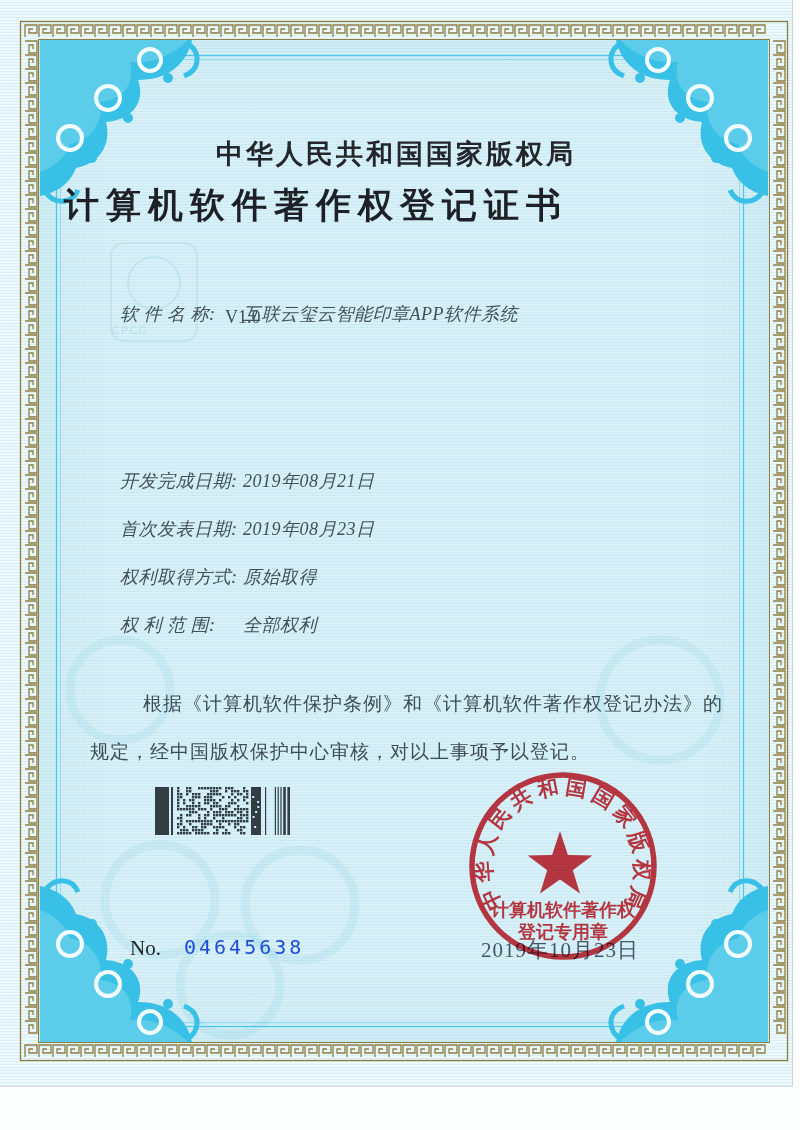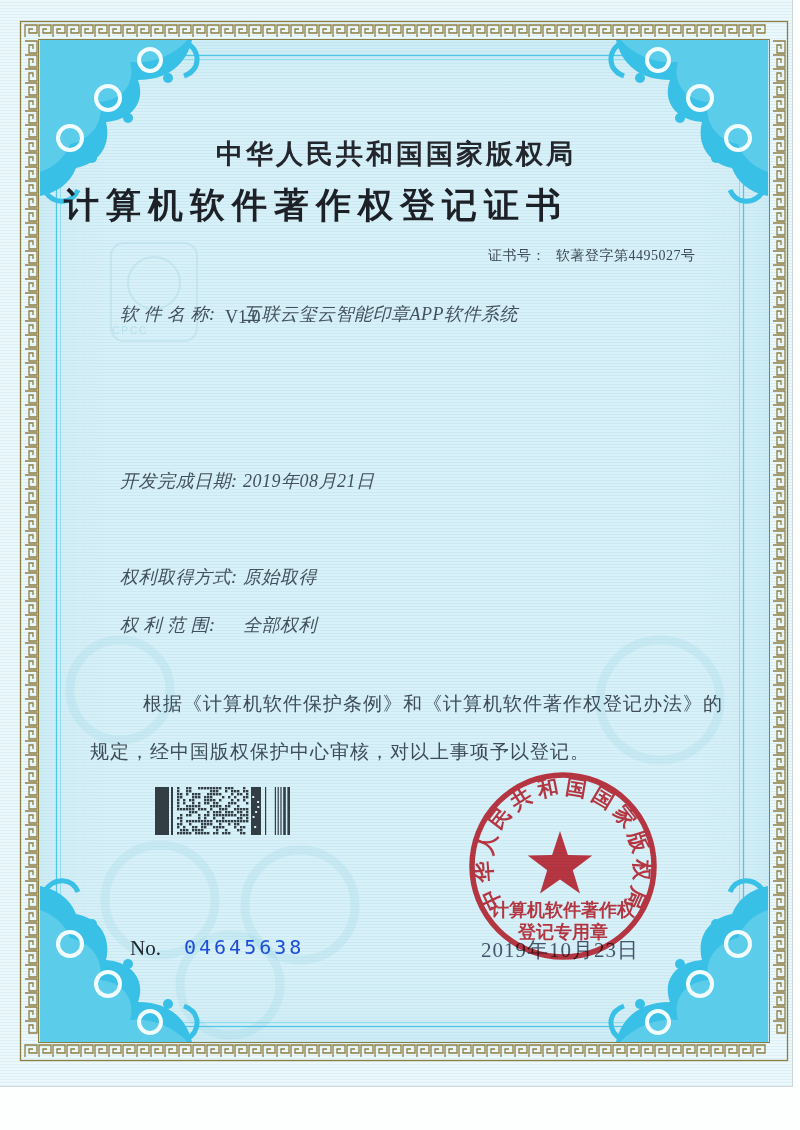--- a/index.html
+++ b/index.html
@@ -344,34 +344,34 @@
       </g>
   </svg>
 
   <div class="cpcc">
     <div class="c-circle"></div>
     <div class="c-label">CPCC</div>
   </div>
 
   <div class="txt authority">中华人民共和国国家版权局</div>
   <div class="txt main-title">计算机软件著作权登记证书</div>
-  <div class="txt certno">
-    <span>证书号：</span><span class="num">软著登字第4495027号</span>
-  </div>
 
   <div class="field" style="top:281px">
     <span class="lab">软 件 名 称:</span><span class="val">互联云玺云智能印章APP软件系统</span>
   </div>
   <div class="val2" style="top:307px">V1.0</div>
 
 
   <div class="field" style="top:448px">
     <span class="lab">开发完成日期:</span><span class="val">2019年08月21日</span>
   </div>
 
+  <div class="field" style="top:496px">
+    <span class="lab">首次发表日期:</span><span class="val">2019年08月23日</span>
+  </div>
 
   <div class="field" style="top:544px">
     <span class="lab">权利取得方式:</span><span class="val">原始取得</span>
   </div>
 
   <div class="field" style="top:592px">
     <span class="lab">权 利 范 围:</span><span class="val">全部权利</span>
   </div>
 
 

